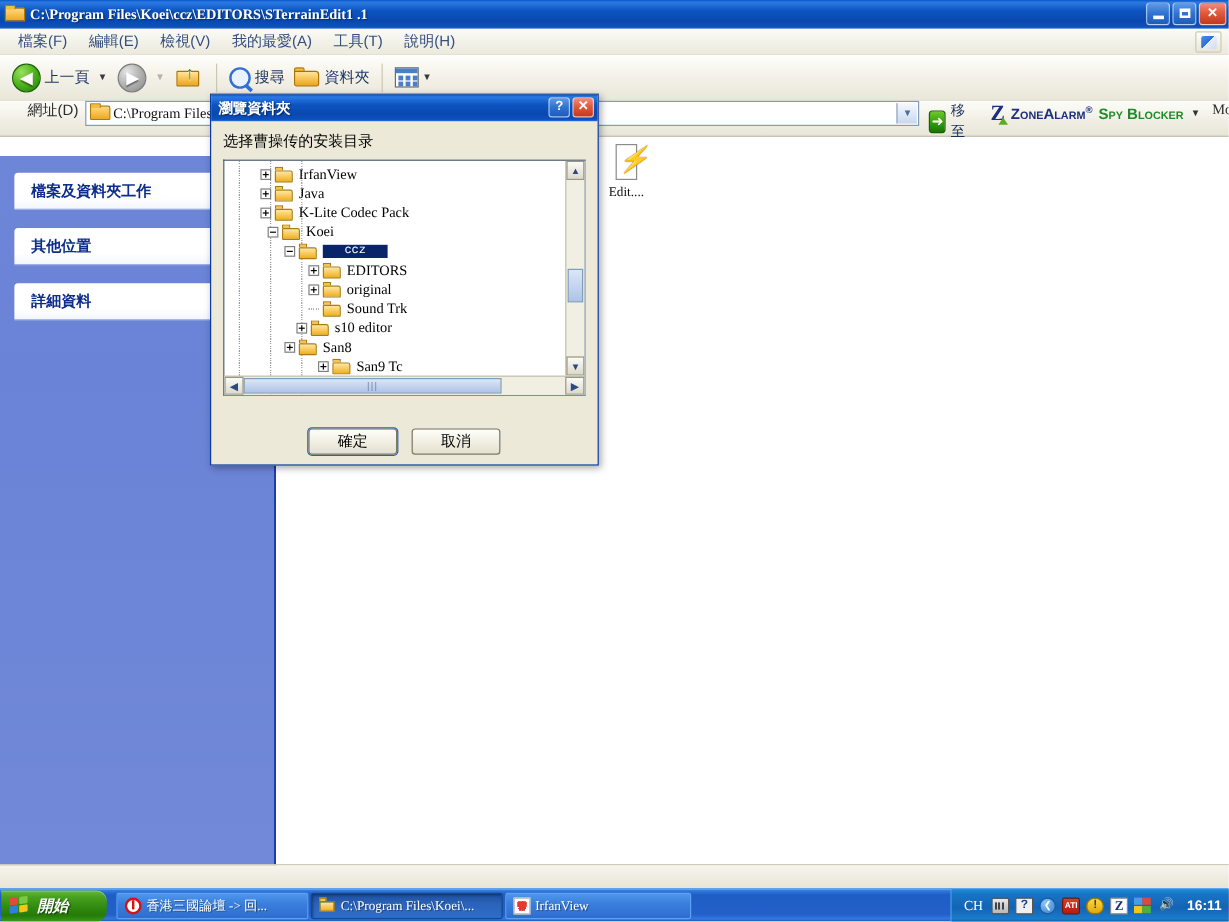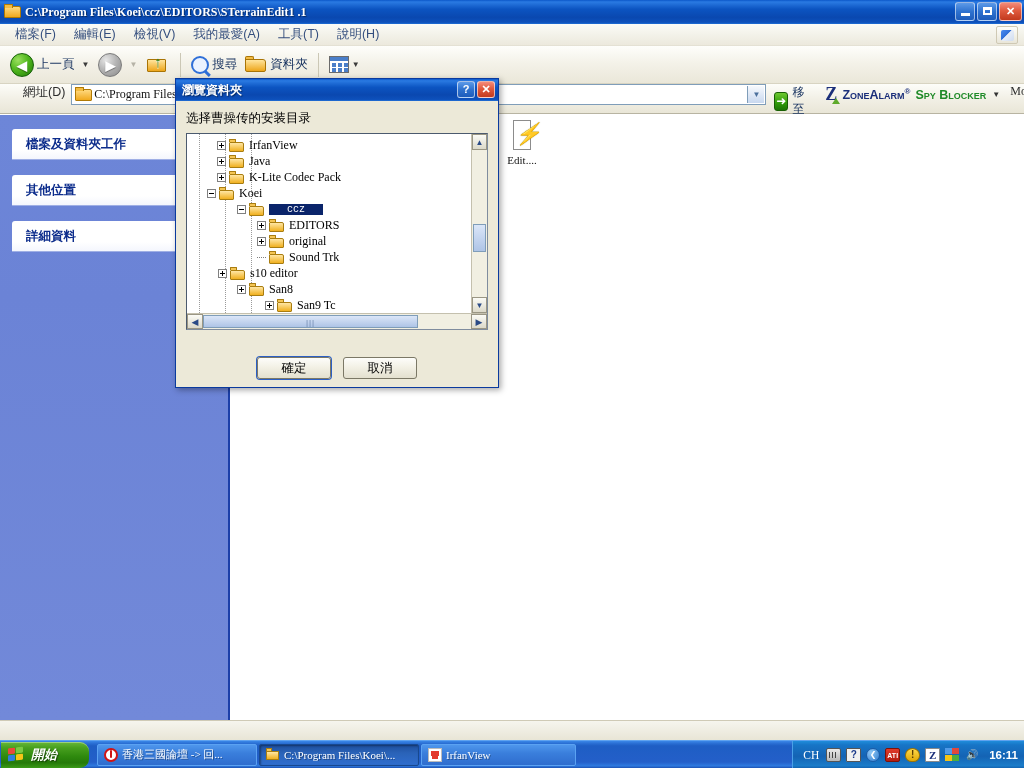--- a/index.html
+++ b/index.html
@@ -200,21 +200,21 @@
   .za-sup { font-size:8px; vertical-align:super; }
   .za-spy { font-size:12.5px; font-weight:bold; color:#1f8a28; margin-left:5px;
     font-variant: small-caps; font-family:"Liberation Sans",sans-serif; }
   .za-caret { margin-left:6px; font-size:8px; color:#333; }
   .more-lbl { font-size:12px; color:#2d2d2d; margin-left:10px;
     font-family:"Liberation Serif", serif; }
   .more-chev { font-size:11px; color:#2d2d2d; margin-left:2px; }
 
   
   .sidebar {
-    position:absolute; left:0; top:115px; width:230px; height:605px;
+    position:absolute; left:0; top:130px; width:230px; height:605px;
     background: linear-gradient(180deg,#6d86d8 0%,#6b83d6 30%,#7289d9 100%);
     border-right:2px solid #1c3fa8;
     padding-top:14px;
   }
   .sb-panel {
     margin:0 10px 16px 12px; background:#ffffff; height:30px;
     border-radius:3px 3px 0 0; display:flex; align-items:center; padding-left:14px;
     box-shadow:0 1px 0 rgba(255,255,255,.35);
     background: linear-gradient(180deg,#ffffff 0%,#ffffff 70%,#f4f6fd 100%);
   }
@@ -604,21 +604,21 @@
 
         <div class="trow" style="padding-left:30px">
           <span class="expander plus"></span>
           <span class="tfold">
               <i class="t"></i>
               <i class="b"></i>
             </span>
           <span class="tlabel">K-Lite Codec Pack</span>
         </div>
 
-        <div class="trow" style="padding-left:20px">
+        <div class="trow" style="padding-left:36px">
           <span class="expander"></span>
           <span class="tfold">
               <i class="t"></i>
               <i class="b"></i>
             </span>
           <span class="tlabel">Koei</span>
         </div>
 
         <div class="trow" style="padding-left:50px">
           <span class="expander"></span>
@@ -649,21 +649,21 @@
 
         <div class="trow" style="padding-left:70px">
           <span class="dots"></span>
           <span class="tfold">
               <i class="t"></i>
               <i class="b"></i>
             </span>
           <span class="tlabel">Sound Trk</span>
         </div>
 
-        <div class="trow" style="padding-left:31px">
+        <div class="trow" style="padding-left:60px">
           <span class="expander plus"></span>
           <span class="tfold">
               <i class="t"></i>
               <i class="b"></i>
             </span>
           <span class="tlabel">s10 editor</span>
         </div>
 
         <div class="trow" style="padding-left:50px">
           <span class="expander plus"></span>

